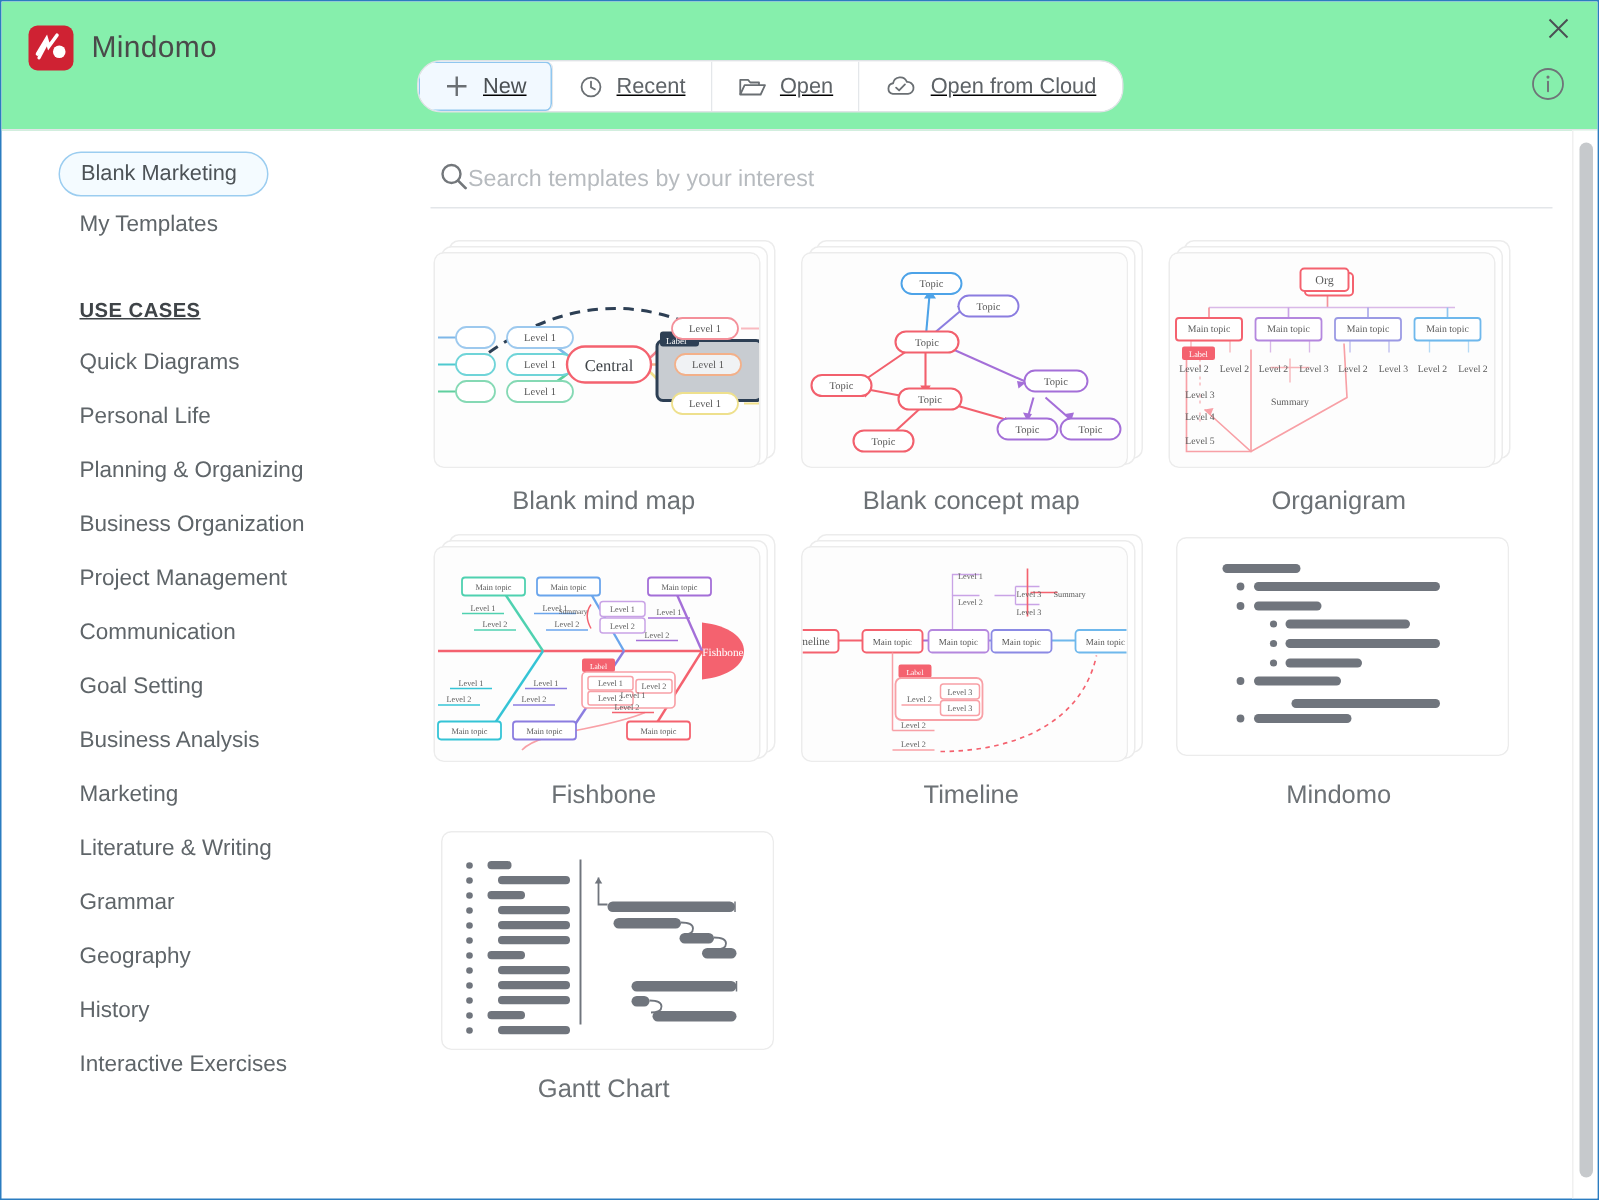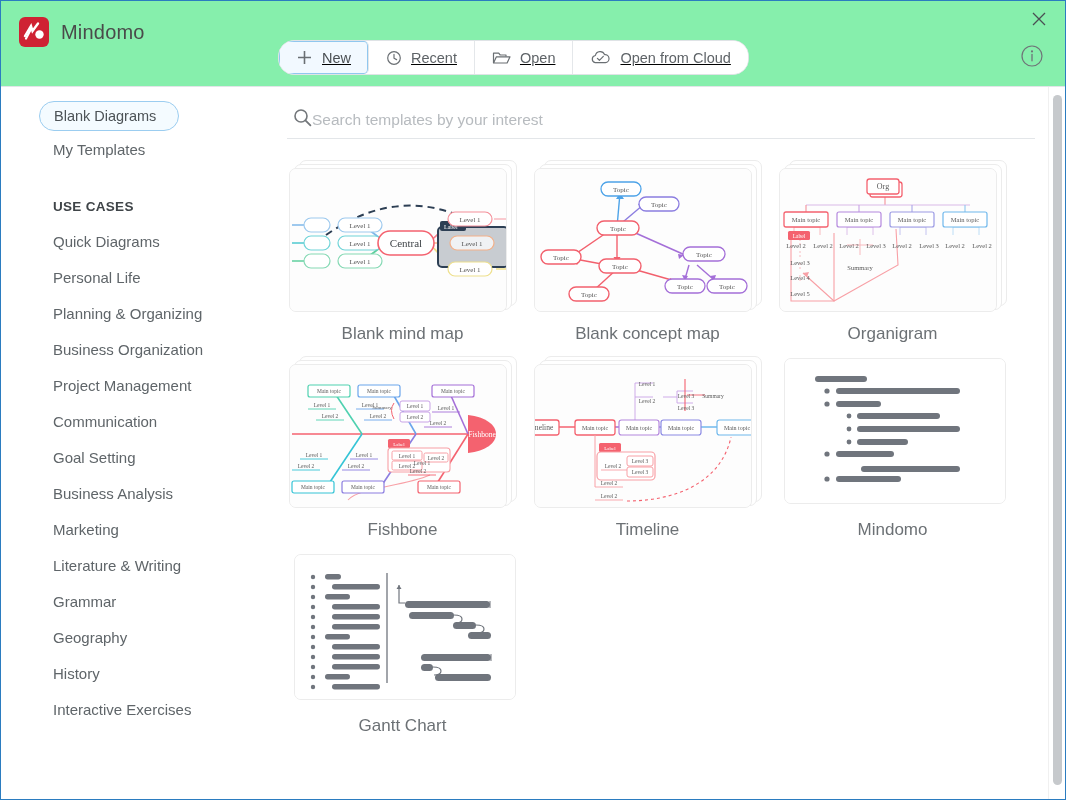--- a/index.html
+++ b/index.html
@@ -108,20 +108,21 @@
     background: #f4fbff;
     color: #4d5357;
     font-size: 14.5px;
   }
   .side-head {
     height: 34px; margin-top: 22px;
     display: flex; align-items: center;
     padding-left: 52px;
     font-size: 13.5px; font-weight: bold; color: #3f4448;
     letter-spacing: .3px;
+    text-decoration: underline;
   }
 
   
   .content {
     flex: 1 1 auto;
     position: relative;
     padding-top: 14px;
   }
   .searchbar {
     margin-left: 11px;
@@ -264,21 +265,21 @@
         <circle cx="12" cy="7.4" r="1.05" fill="#6f7478"></circle>
         <path d="M12 10.4 V16.8" stroke="#6f7478" stroke-width="1.3" stroke-linecap="round"></path>
       </svg>
     </div>
   </div>
 
   <div class="body">
 
     <div class="sidebar">
       <div class="side-item pill">
-        <span>Blank Diagrams</span>
+        <span>Blank Marketing</span>
       </div>
       <div class="side-item">
         <span>My Templates</span>
       </div>
       <div class="side-head">USE CASES</div>
       <div class="side-item">
           <span>Quick Diagrams</span>
         </div>
       <div class="side-item">
           <span>Personal Life</span>

